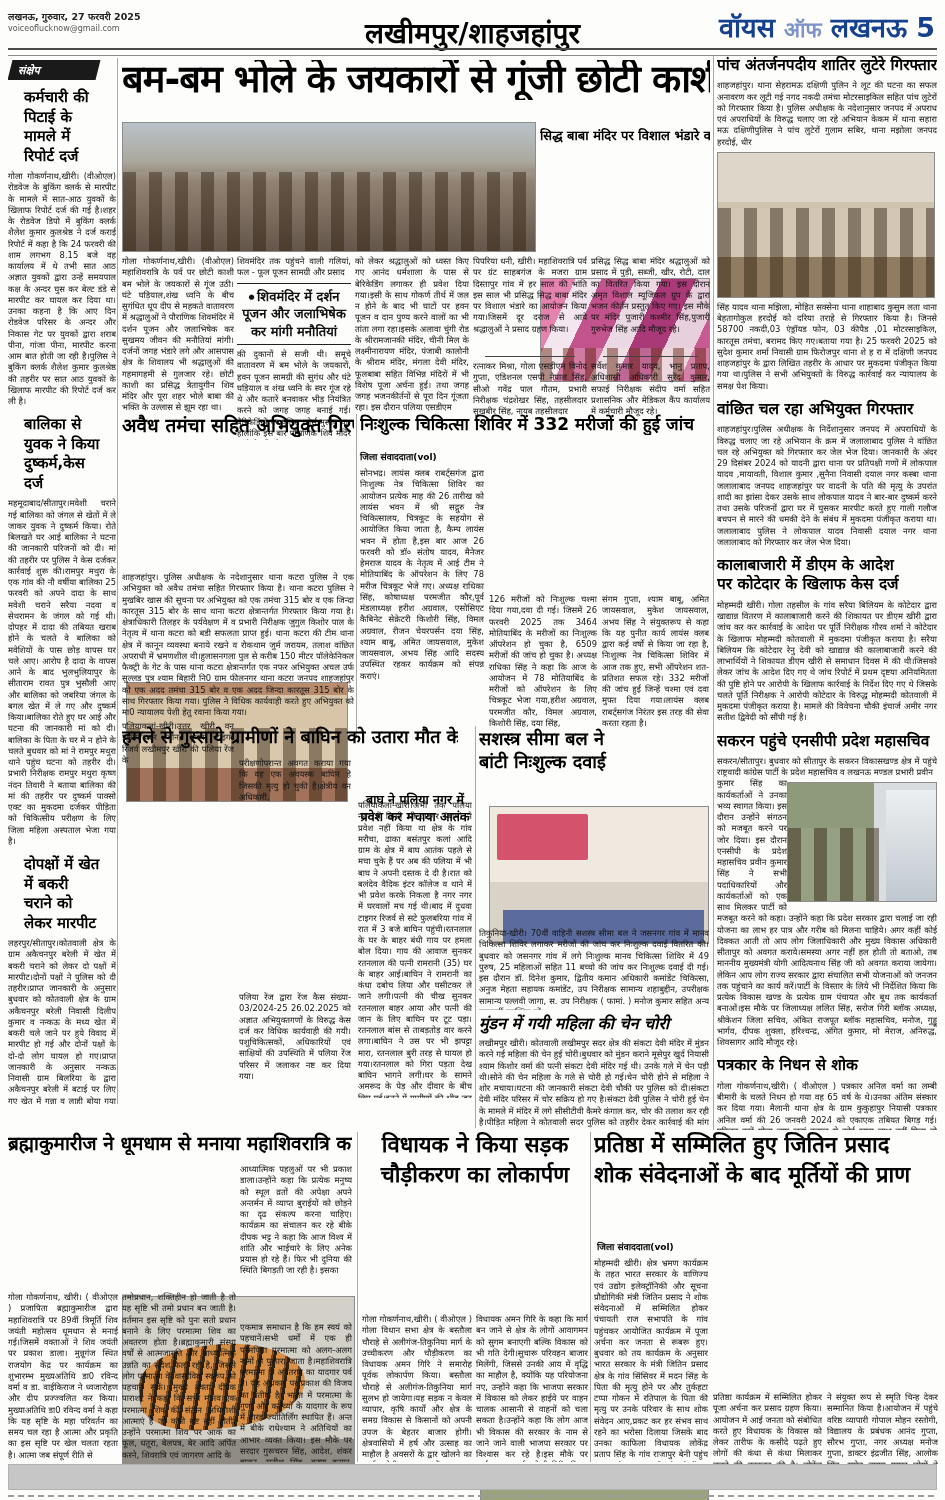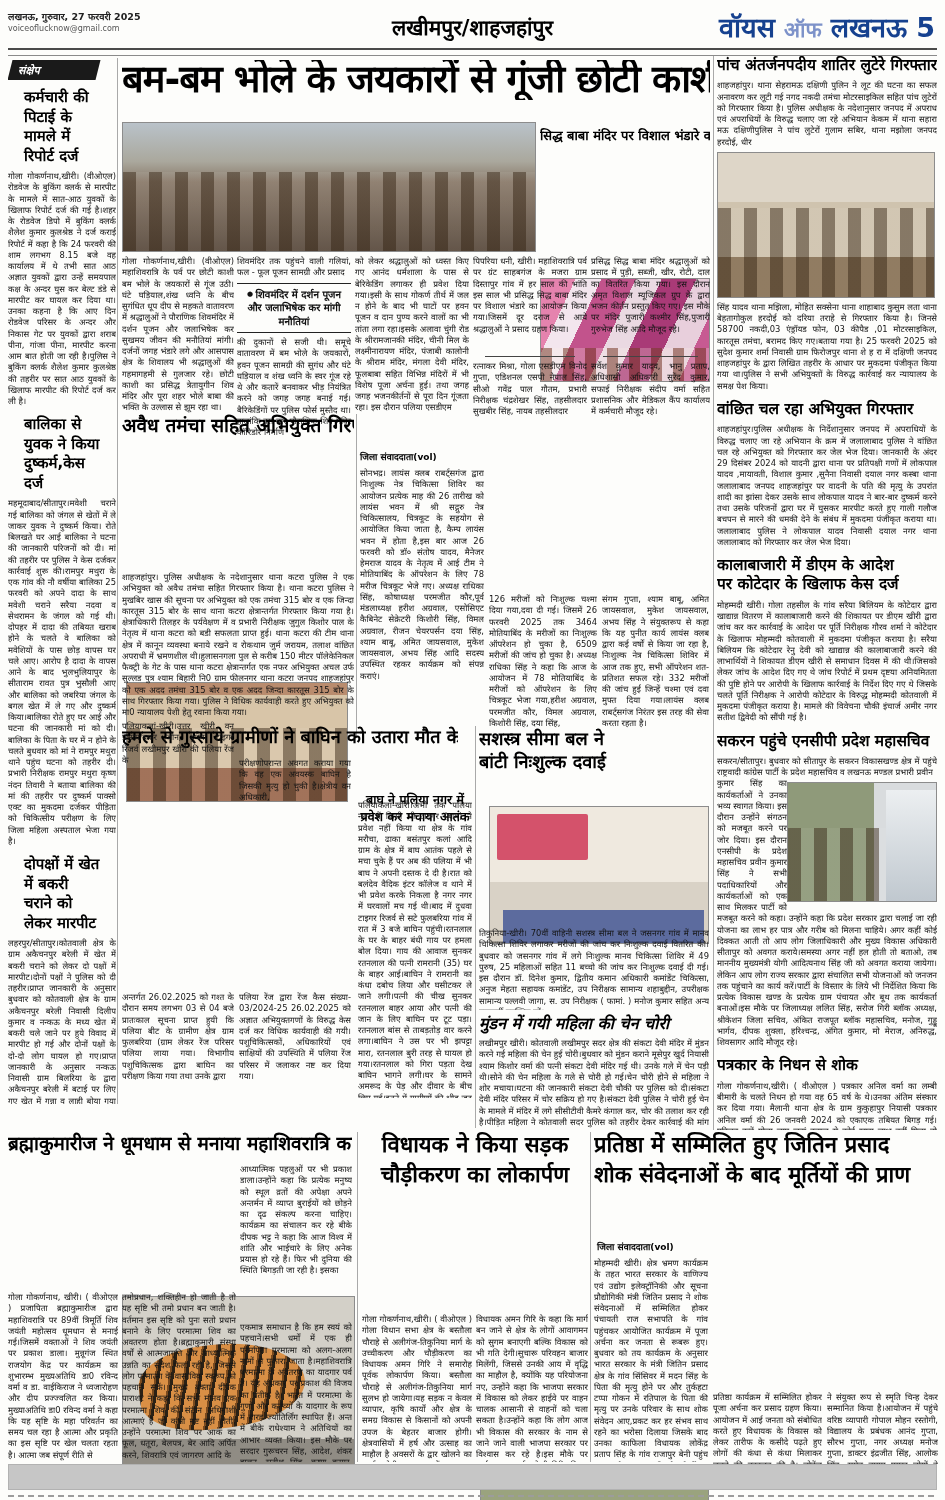--- a/index.html
+++ b/index.html
@@ -15,30 +15,30 @@
   .h-md{font-size:19px;line-height:1.2;}
   .h-md2{font-size:22px;line-height:1.35;}
   .h-xs{font-size:13px;line-height:1.3;}
   .h-sub{font-size:12.5px;line-height:1.35;margin-top:36px;}
   .side-h{font-size:15px;line-height:1.3;font-weight:800;margin:8px 16px 5px;color:#000;}
   .rc-h{font-size:15.5px;line-height:1.25;font-weight:800;margin:8px 0 5px;color:#000;}
   .byline{font-size:9px;font-weight:bold;color:#000;}
   .vrule{position:absolute;width:1px;background:#a9a9a9;}
   .mini-rule{border-top:1px solid #444;margin:4px 12px;}
   .pullquote{border-top:1.3px solid #222;border-bottom:1.3px solid #222;padding:4px 2px;margin:4px 0;
-             font-size:10px;font-weight:bold;text-align:center;line-height:1.35;}
+             font-size:13px;font-weight:bold;text-align:center;line-height:1.35;}
   .pullquote::before{content:"● ";font-size:7px;vertical-align:2px;}
   .header-rule{position:absolute;height:5px;border-top:2px solid #4a4a4a;border-bottom:1px solid #8a8a8a;}
   .mast{display:flex;justify-content:flex-end;align-items:baseline;gap:9px;}
   .mast-w{color:#16418f;font-weight:bold;font-size:27px;}
   .mast-of{color:#7d92c9;font-weight:bold;font-size:21px;}
   .mast-num{color:#16418f;font-weight:bold;font-size:27px;}
   .edition{font-size:9.5px;font-weight:bold;color:#222;line-height:1.4;}
   .email{font-size:8px;color:#555;font-weight:normal;}
-  .section-title{font-size:21px;font-weight:900;text-align:center;color:#000;}
+  .section-title{font-size:28px;font-weight:900;text-align:center;color:#000;}
   .sankshep{background:#1a1a1a;color:#fff;font-style:italic;font-weight:bold;font-size:11px;
             width:72px;padding:2px 8px 3px;transform:skewX(-14deg);margin:2px 0 4px 2px;}
   .sankshep span{display:inline-block;transform:skewX(14deg);}
   .photo{box-sizing:border-box;border:1px solid #8c8c8c;overflow:hidden;position:relative;}
   .ph-figs::before{content:"";position:absolute;left:0;right:0;top:38%;bottom:0;
      background:repeating-linear-gradient(90deg,rgba(62,46,30,.5) 0 13px,rgba(255,255,255,.06) 13px 26px);}
   .ph-crowd{background:linear-gradient(#b9c2c9 0%,#aaa89d 30%,#8a7a6a 46%,#5a4b3e 100%);}
   .ph-bhandara{background:linear-gradient(115deg,#e583ae 0 16%,#f3e6ee 16% 28%,#c2538c 28% 44%,
      #ead9e2 44% 56%,#a93a77 56% 72%,#e8cfdc 72% 86%,#c75a92 86%);}
   .ph-bhandara::before{content:"";position:absolute;left:0;right:0;bottom:0;height:32%;
@@ -118,31 +118,31 @@
   <div class="abs" style="left:591px;top:256px;width:119px;height:184px;overflow:hidden;">
     <div class="body-text" style="height:96px;">प्रसिद्ध सिद्ध बाबा मंदिर श्रद्धालुओं को प्रसाद में पुड़ी, सब्जी, खीर, रोटी, दाल का वितरित किया गया। इस दौरान अमृत विशाल म्यूजिकल ग्रुप के द्वारा भजन कीर्तन प्रस्तुत किए गए। इस मौके पर मंदिर पुजारी कश्मीर सिंह,पुजारी गुरुभेज सिंह आदि मौजूद रहे।</div>
     <div class="mini-rule"></div>
     <div class="body-text">सर्वेश कुमार यादव, भानु प्रताप, अधिशासी अधिकारी सुरेंद कुमार, सफाई निरीक्षक संदीप वर्मा सहित प्रशासनिक और मेडिकल कैंप कार्यालय में कर्मचारी मौजूद रहे।</div>
   </div>
 
   <div class="abs head h-md nowrap center" style="left:122px;top:414px;width:232px;">अवैध तमंचा सहित अभियुक्त गिरफ्तार</div>
   <div class="abs photo ph-police-table ph-figs" style="left:126px;top:448px;width:222px;height:120px;"></div>
   <div class="abs body-text" style="left:122px;top:572px;width:232px;height:168px;">शाहजहांपुर। पुलिस अधीक्षक के नदेशानुसार थाना कटरा पुलिस ने एक अभियुक्त को अवैध तमंचा सहित गिरफ्तार किया है। थाना कटरा पुलिस ने मुखबिर खास की सूचना पर अभियुक्त को एक तमंचा 315 बोर व एक जिन्दा कारतूस 315 बोर के साथ थाना कटरा क्षेत्रान्तर्गत गिरफ्तार किया गया है। क्षेत्राधिकारी तिलहर के पर्यवेक्षण में व प्रभारी निरीक्षक जुगुल किशोर पाल के नेतृत्व में थाना कटरा को बडी सफलता प्राप्त हुई। थाना कटरा की टीम थाना क्षेत्र में कानून व्यवस्था बनाये रखने व रोकथाम जुर्म जरायम, तलाश वांछित अपराधी में भ्रमणशील थी।हुलासनगला पुल से करीब 150 मीटर पॉलेकेनिकल फैक्ट्री के गेट के पास थाना कटरा क्षेत्रान्तर्गत एक नफर अभियुक्त अचल उर्फ सुल्लड पुत्र श्याम बिहारी नि0 ग्राम फीलनगर थाना कटरा जनपद शाहजहांपुर को एक अदद तमंचा 315 बोर व एक अदद जिन्दा कारतूस 315 बोर के साथ गिरफ्तार किया गया। पुलिस ने विधिक कार्यवाही करते हुए अभियुक्त को मा0 न्यायालय पेशी हेतु रवाना किया गया।</div>
 
+  <div class="abs head nowrap" style="left:360px;top:412px;width:350px;font-size:17px;">निःशुल्क चिकित्सा शिविर में 332 मरीजों की हुई जांच</div>
   <div class="abs byline" style="left:360px;top:450px;width:140px;">जिला संवाददाता(vol)</div>
   <div class="abs body-text" style="left:360px;top:468px;width:124px;height:272px;">सोनभद्र। लायंस क्लब राबर्ट्सगंज द्वारा निःशुल्क नेत्र चिकित्सा शिविर का आयोजन प्रत्येक माह की 26 तारीख को लायंस भवन में श्री सद्गुरु नेत्र चिकित्सालय, चित्रकूट के सहयोग से आयोजित किया जाता है, कैम्प लायंस भवन में होता है,इस बार आज 26 फरवरी को डॉ० संतोष यादव, मैनेजर हेमराज यादव के नेतृत्व में आई टीम ने मोतियाबिंद के ऑपरेशन के लिए 78 मरीज चित्रकूट भेजे गए। अध्यक्ष राधिका सिंह, कोषाध्यक्ष परमजीत कौर,पूर्व मंडलाध्यक्ष हरीश अग्रवाल, एसोसिएट कैबिनेट सेक्रेटरी किशोरी सिंह, विमल अग्रवाल, रीजन चेयरपर्सन दया सिंह, श्याम बाबू, अमित जायसवाल, मुकेश जायसवाल, अभय सिंह आदि सदस्य उपस्थित रहकर कार्यक्रम को संपन्न कराएं।</div>
   <div class="abs photo ph-medical ph-figs" style="left:489px;top:452px;width:220px;height:138px;"></div>
   <div class="abs body-text" style="left:489px;top:594px;width:108px;height:146px;">126 मरीजों को निःशुल्क चश्मा दिया गया,दवा दी गई। जिसमें 26 फरवरी 2025 तक 3464 मोतियाबिंद के मरीजों का निःशुल्क ऑपरेशन हो चुका है, 6509 मरीजों की जांच हो चुका है। अध्यक्ष राधिका सिंह ने कहा कि आज के आयोजन में 78 मोतियाबिंद के मरीजों को ऑपरेशन के लिए चित्रकूट भेजा गया,हरीश अग्रवाल, परमजीत कौर, विमल अग्रवाल, किशोरी सिंह, दया सिंह,</div>
   <div class="abs body-text" style="left:602px;top:594px;width:107px;height:146px;">संगम गुप्ता, श्याम बाबू, अमित जायसवाल, मुकेश जायसवाल, अभय सिंह ने संयुक्तरूप से कहा कि यह पुनीत कार्य लायंस क्लब द्वारा कई वर्षों से किया जा रहा है, निःशुल्क नेत्र चिकित्सा शिविर में आज तक हुए, सभी ऑपरेशन शत-प्रतिशत सफल रहे। 332 मरीजों की जांच हुई जिन्हें चश्मा एवं दवा मुफ्त दिया गया।लायंस क्लब राबर्ट्सगंज निरंतर इस तरह की सेवा करता रहता है।</div>
 
   <div class="abs head nowrap center" style="left:122px;top:724px;width:336px;font-size:18px;">हमले से गुस्साये ग्रामीणों ने बाघिन को उतारा मौत के घाट</div>
   <div class="abs body-text" style="left:122px;top:721px;width:112px;height:44px;">पलियाकलां-खीरी।उत्तर खीरी वन प्रभाग/बफर जोन, दुधवा टाइगर रिजर्व लखीमपुर खीरी की पलिया रेंज के</div>
   <div class="abs body-text" style="left:239px;top:758px;width:112px;height:44px;">परीक्षणोपरान्त अवगत कराया गया कि वह एक अवयस्क बाघिन है जिसकी मृत्यु हो चुकी है।क्षेत्रीय वन अधिकारी,</div>
   <div class="abs photo ph-tiger" style="left:122px;top:804px;width:233px;height:184px;"></div>
-  <div class="abs body-text" style="left:122px;top:992px;width:112px;height:106px;">अन्तर्गत 26.02.2025 को गश्त के दौरान समय लगभग 03 से 04 बजे प्रातःकाल सूचना प्राप्त हुयी कि पलिया बीट के ग्रामीण क्षेत्र ग्राम फुलबरिया (ग्राम लेकर रेंज परिसर पलिया लाया गया। विभागीय पशुचिकित्सक द्वारा बाघिन का परीक्षण किया गया तथा उनके द्वारा</div>
   <div class="abs body-text" style="left:239px;top:992px;width:112px;height:106px;">पलिया रेंज द्वारा रेंज कैस संख्या- 03/2024-25 26.02.2025 को अज्ञात अभियुक्तगणों के विरुद्ध केस दर्ज कर विधिक कार्यवाही की गयी। पशुचिकित्सकों, अधिकारियों एवं साक्षियों की उपस्थिति में पलिया रेंज परिसर में जलाकर नष्ट कर दिया गया।</div>
   <div class="abs head h-sub center" style="left:358px;top:756px;width:114px;height:42px;">बाघ ने पलिया नगर में प्रवेश कर मचाया आतंक</div>
   <div class="abs body-text" style="left:358px;top:800px;width:114px;height:298px;">पलियाकलां-खीरी।अभी तक पलिया नगर में किसी भी टाइगर (बाघ) ने प्रवेश नहीं किया था क्षेत्र के गांव मरौचा, ढाका बसंतपुर कलां आदि ग्राम के क्षेत्र में बाघ आतंक पहले से मचा चुके हैं पर अब की पलिया में भी बाघ ने अपनी दस्तक दे दी है।रात को बलंदेव वैदिक इंटर कॉलेज व थाने में भी प्रवेश करके निकला है नगर नगर में घरवालों मच गई थी।बाद में दुधवा टाइगर रिजर्व से सटे फुलबरिया गांव में रात में 3 बजे बाघिन पहुंची।रतनलाल के घर के बाहर बंधी गाय पर हमला बोल दिया। गाय की आवाज सुनकर रतनलाल की पत्नी रामरानी (35) घर के बाहर आई।बाघिन ने रामरानी का कंधा दबोच लिया और घसीटकर ले जाने लगी।पत्नी की चीख सुनकर रतनलाल बाहर आया और पत्नी की जान के लिए बाघिन पर टूट पड़ा।रतनलाल बांस से ताबड़तोड़ वार करने लगा।बाघिन ने उस पर भी झपट्टा मारा, रतनलाल बुरी तरह से घायल हो गया।रतनलाल को गिरा पड़ता देख बाघिन भागने लगी।घर के सामने अमरूद के पेड़ और दीवार के बीच छिप गई।इतने में ग्रामीणों की भीड़ जुट गई और सब ने उसे मारपीट कर घायल किया बाद में किसी वाहन से उसका सर कुचल दिया और उसे मौत के घाट उतार दिया।</div>
 
   <div class="abs head h-lg" style="left:479px;top:728px;width:230px;height:74px;">
     <div>सशस्त्र सीमा बल ने</div>
     <div>बांटी निःशुल्क दवाई</div>
   </div>
   <div class="abs photo ph-ssb ph-figs" style="left:480px;top:806px;width:229px;height:118px;"></div>
   <div class="abs body-text" style="left:479px;top:928px;width:230px;height:82px;">तिकुनिया-खीरी। 70वीं वाहिनी सशस्त्र सीमा बल ने जसनगर गांव में मानव चिकित्सा शिविर लगाकर मरीजों की जांच कर निःशुल्क दवाई वितरित की। बुधवार को जसनगर गांव में लगे निःशुल्क मानव चिकित्सा शिविर में 49 पुरुष, 25 महिलाओं सहित 11 बच्चो की जांच कर निःशुल्क दवाई दी गई।इस दौरान डॉ. दिनेश कुमार, द्वितीय कमान अधिकारी कमांडेंट चिकित्सा, अनुज मेहता सहायक कमांडेंट, उप निरीक्षक सामान्य शहाबुद्दीन, उपरीक्षक सामान्य पल्लवी जागा, स. उप निरीक्षक ( फामां. ) मनोज कुमार सहित अन्य बलकर्मी उपस्थित रहें।</div>

